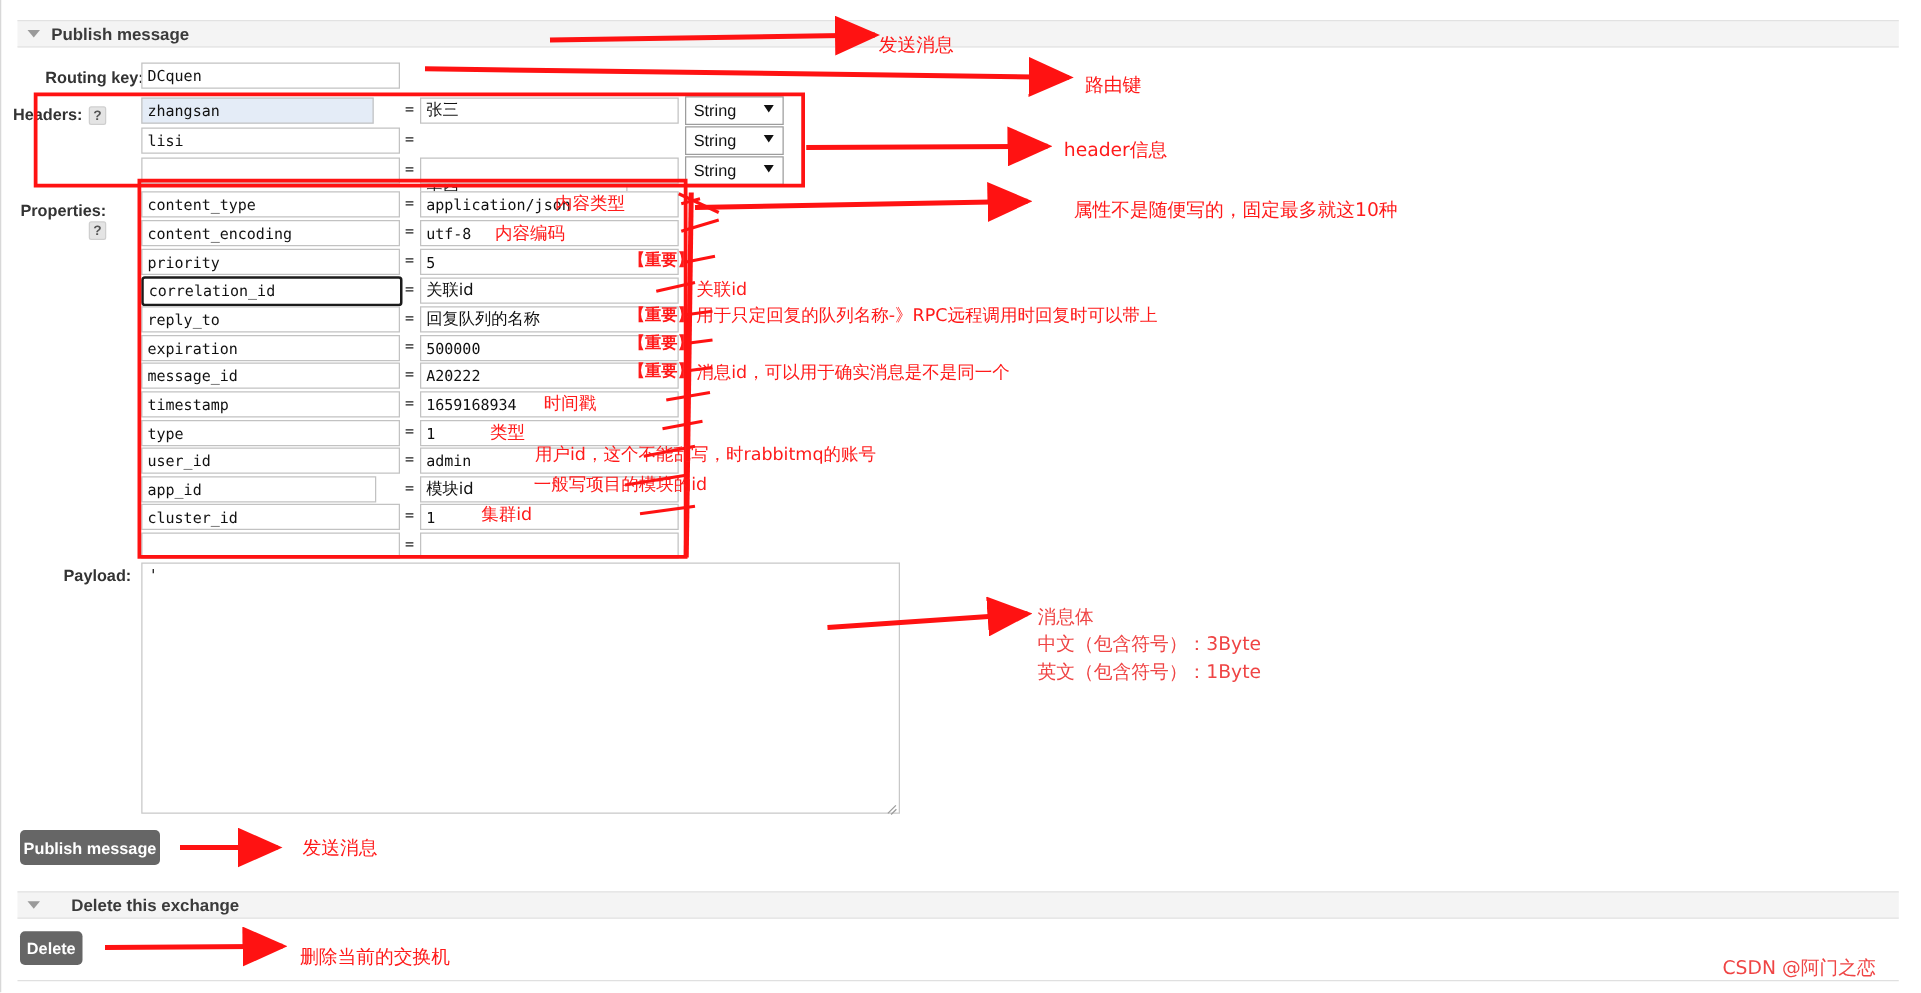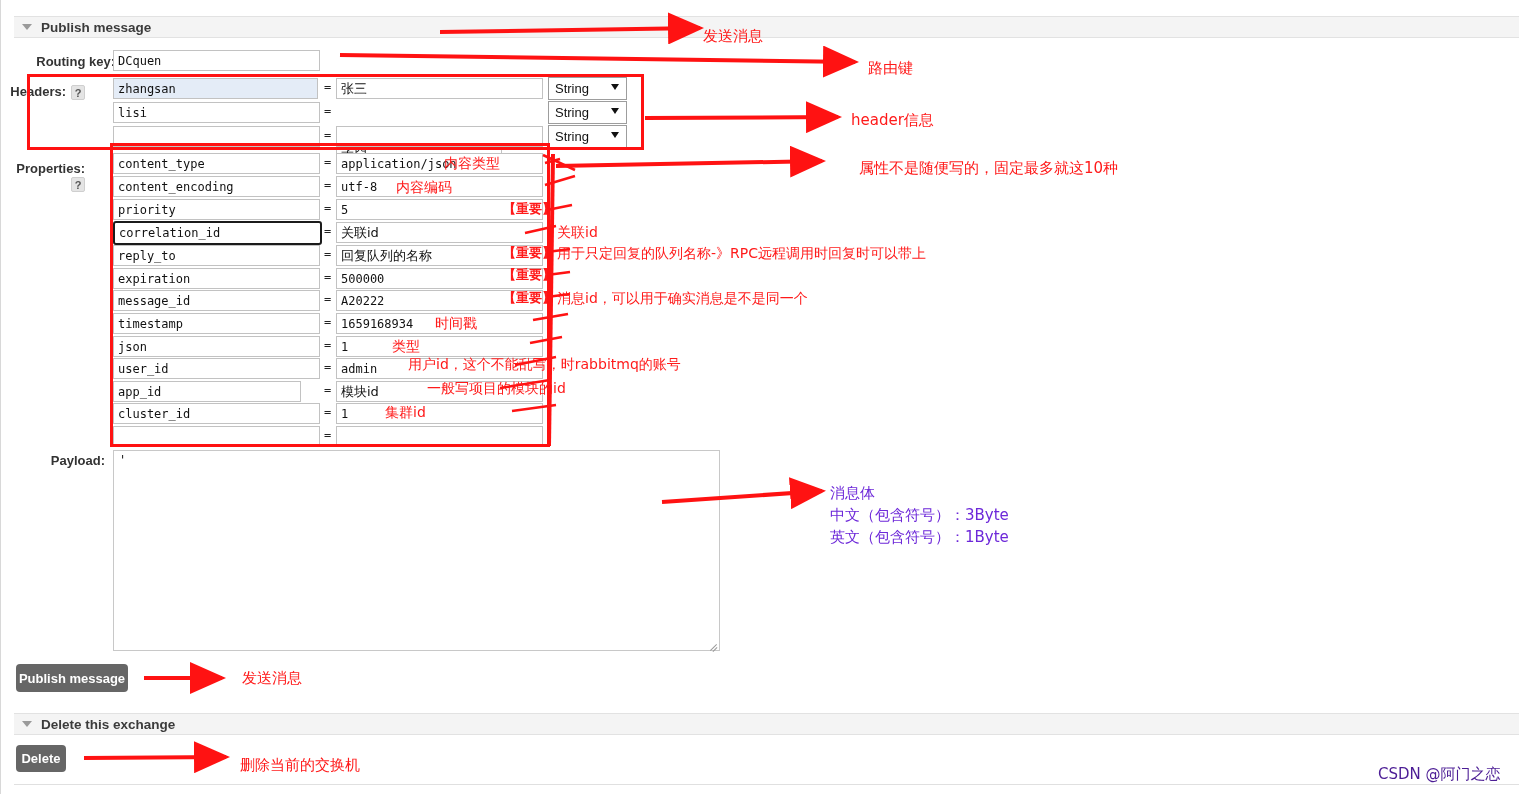--- a/index.html
+++ b/index.html
@@ -147,31 +147,31 @@
 
   
   .anno-svg{position:absolute;left:0;top:0;width:1537px;height:794px;pointer-events:none;}
   .anno-txt{
     position:absolute;
     color:#ff1a1a;
     font-family:"DejaVu Sans","Liberation Sans",sans-serif;
     white-space:nowrap;
     line-height:1.25;
   }
-  .anno-txt.green{color:#6d28d9;}
+  .anno-txt.green{color:#ef4444;}
   .anno-box{
     position:absolute;
     border:3px solid #ff1212;
     box-sizing:border-box;
     pointer-events:none;
   }
 
   .watermark{
     position:absolute;
-    color:#4c1d95;
+    color:#ef4444;
     font-size:15px;
     font-family:"DejaVu Sans","Liberation Sans",sans-serif;
     white-space:nowrap;
   }
   .bottom-rule{position:absolute;left:14px;width:1505px;height:1px;background:#e0e0e0;}
 </style>
 </head>
 <body>
 
 <div class="page">
@@ -183,21 +183,21 @@
     <span>Publish message</span>
   </div>
 
   <div class="flabel" style="left:10px;top:54px;width:105px;">Routing key:</div>
   <div class="tinput" style="left:113px;top:50px;width:207px;">DCquen</div>
 
   <div class="flabel" style="left:0px;top:84px;width:85px;">
     <span>Headers:</span><span class="qmark">?</span>
   </div>
 
-  <div class="tinput hl" style="left:113px;top:78px;width:205px;">zhangsan</div>
+  <div class="tinput hl" style="left:113px;top:78px;width:186px;">zhangsan</div>
   <div class="eqsign" style="left:324px;top:80px;">=</div>
   <div class="tinput cjk" style="left:336px;top:78px;width:207px;">张三</div>
   <div class="tselect" style="left:548px;top:77px;width:79px;">
     <span>String</span>
     <span class="arr"></span>
   </div>
 
   <div class="tinput" style="left:113px;top:102px;width:207px;">lisi</div>
   <div class="eqsign" style="left:324px;top:104px;">=</div>
   <div class="tinput cjk" style="left:336px;top:116px;width:166px;margin-top:23px;">李四</div>
@@ -243,21 +243,21 @@
   <div class="tinput" style="left:336px;top:268px;width:207px;">500000</div>
 
   <div class="tinput" style="left:113px;top:290px;width:207px;">message_id</div>
   <div class="eqsign" style="left:324px;top:292px;">=</div>
   <div class="tinput" style="left:336px;top:290px;width:207px;">A20222</div>
 
   <div class="tinput" style="left:113px;top:313px;width:207px;">timestamp</div>
   <div class="eqsign" style="left:324px;top:315px;">=</div>
   <div class="tinput" style="left:336px;top:313px;width:207px;">1659168934</div>
 
-  <div class="tinput" style="left:113px;top:336px;width:207px;">json</div>
+  <div class="tinput" style="left:113px;top:336px;width:207px;">type</div>
   <div class="eqsign" style="left:324px;top:338px;">=</div>
   <div class="tinput" style="left:336px;top:336px;width:207px;">1</div>
 
   <div class="tinput" style="left:113px;top:358px;width:207px;">user_id</div>
   <div class="eqsign" style="left:324px;top:360px;">=</div>
   <div class="tinput" style="left:336px;top:358px;width:207px;">admin</div>
 
   <div class="tinput" style="left:113px;top:381px;width:188px;">app_id</div>
   <div class="eqsign" style="left:324px;top:383px;">=</div>
   <div class="tinput cjk" style="left:336px;top:381px;width:207px;">模块id</div>
@@ -272,21 +272,21 @@
 
   <div class="flabel" style="left:0px;top:453px;width:105px;">Payload:</div>
   <div class="tarea" style="left:113px;top:450px;width:607px;height:201px;">'</div>
   <div class="resize-grip" style="left:706px;top:638px;">
     <i style="width:9px;top:9px;right:0px;"></i>
     <i style="width:6px;top:11px;right:0px;"></i>
   </div>
 
   <div class="gbtn" style="left:16px;top:664px;width:112px;height:28px;">Publish message</div>
 
-  <div class="section-head" style="top:713px;width:1505px;">
+  <div class="section-head" style="top:713px;width:1505px;gap:16px;">
     <span class="caret"></span>
     <span>Delete this exchange</span>
   </div>
   <div class="gbtn" style="left:16px;top:745px;width:50px;height:27px;">Delete</div>
 
   <div class="bottom-rule" style="top:784px;"></div>
 
   <div class="anno-box" style="left:27px;top:74px;width:617px;height:76px;"></div>
   <div class="anno-box" style="left:110px;top:143px;width:440px;height:304px;"></div>
 
@@ -343,21 +343,21 @@
   <div class="anno-txt" style="left:503px;top:245px;font-size:13px;font-weight:bold;">【重要】</div>
   <div class="anno-txt" style="left:557px;top:245px;font-size:14px;">用于只定回复的队列名称-》RPC远程调用时回复时可以带上</div>
 
   <div class="anno-txt" style="left:503px;top:267px;font-size:13px;font-weight:bold;">【重要】</div>
 
   <div class="anno-txt" style="left:503px;top:290px;font-size:13px;font-weight:bold;">【重要】</div>
   <div class="anno-txt" style="left:557px;top:290px;font-size:14px;">消息id，可以用于确实消息是不是同一个</div>
 
   <div class="anno-txt" style="left:435px;top:315px;font-size:14px;">时间戳</div>
   <div class="anno-txt" style="left:392px;top:338px;font-size:14px;">类型</div>
-  <div class="anno-txt" style="left:408px;top:356px;font-size:14px;">用户id，这个不能乱写，时rabbitmq的账号</div>
+  <div class="anno-txt" style="left:428px;top:356px;font-size:14px;">用户id，这个不能乱写，时rabbitmq的账号</div>
   <div class="anno-txt" style="left:427px;top:380px;font-size:14px;">一般写项目的模块的id</div>
   <div class="anno-txt" style="left:385px;top:404px;font-size:14px;">集群id</div>
 
   <div class="anno-txt green" style="left:830px;top:484px;font-size:15px;">消息体</div>
   <div class="anno-txt green" style="left:830px;top:506px;font-size:15px;">中文（包含符号）：3Byte</div>
   <div class="anno-txt green" style="left:830px;top:528px;font-size:15px;">英文（包含符号）：1Byte</div>
 
   <div class="anno-txt" style="left:242px;top:669px;font-size:15px;">发送消息</div>
   <div class="anno-txt" style="left:240px;top:756px;font-size:15px;">删除当前的交换机</div>
 

